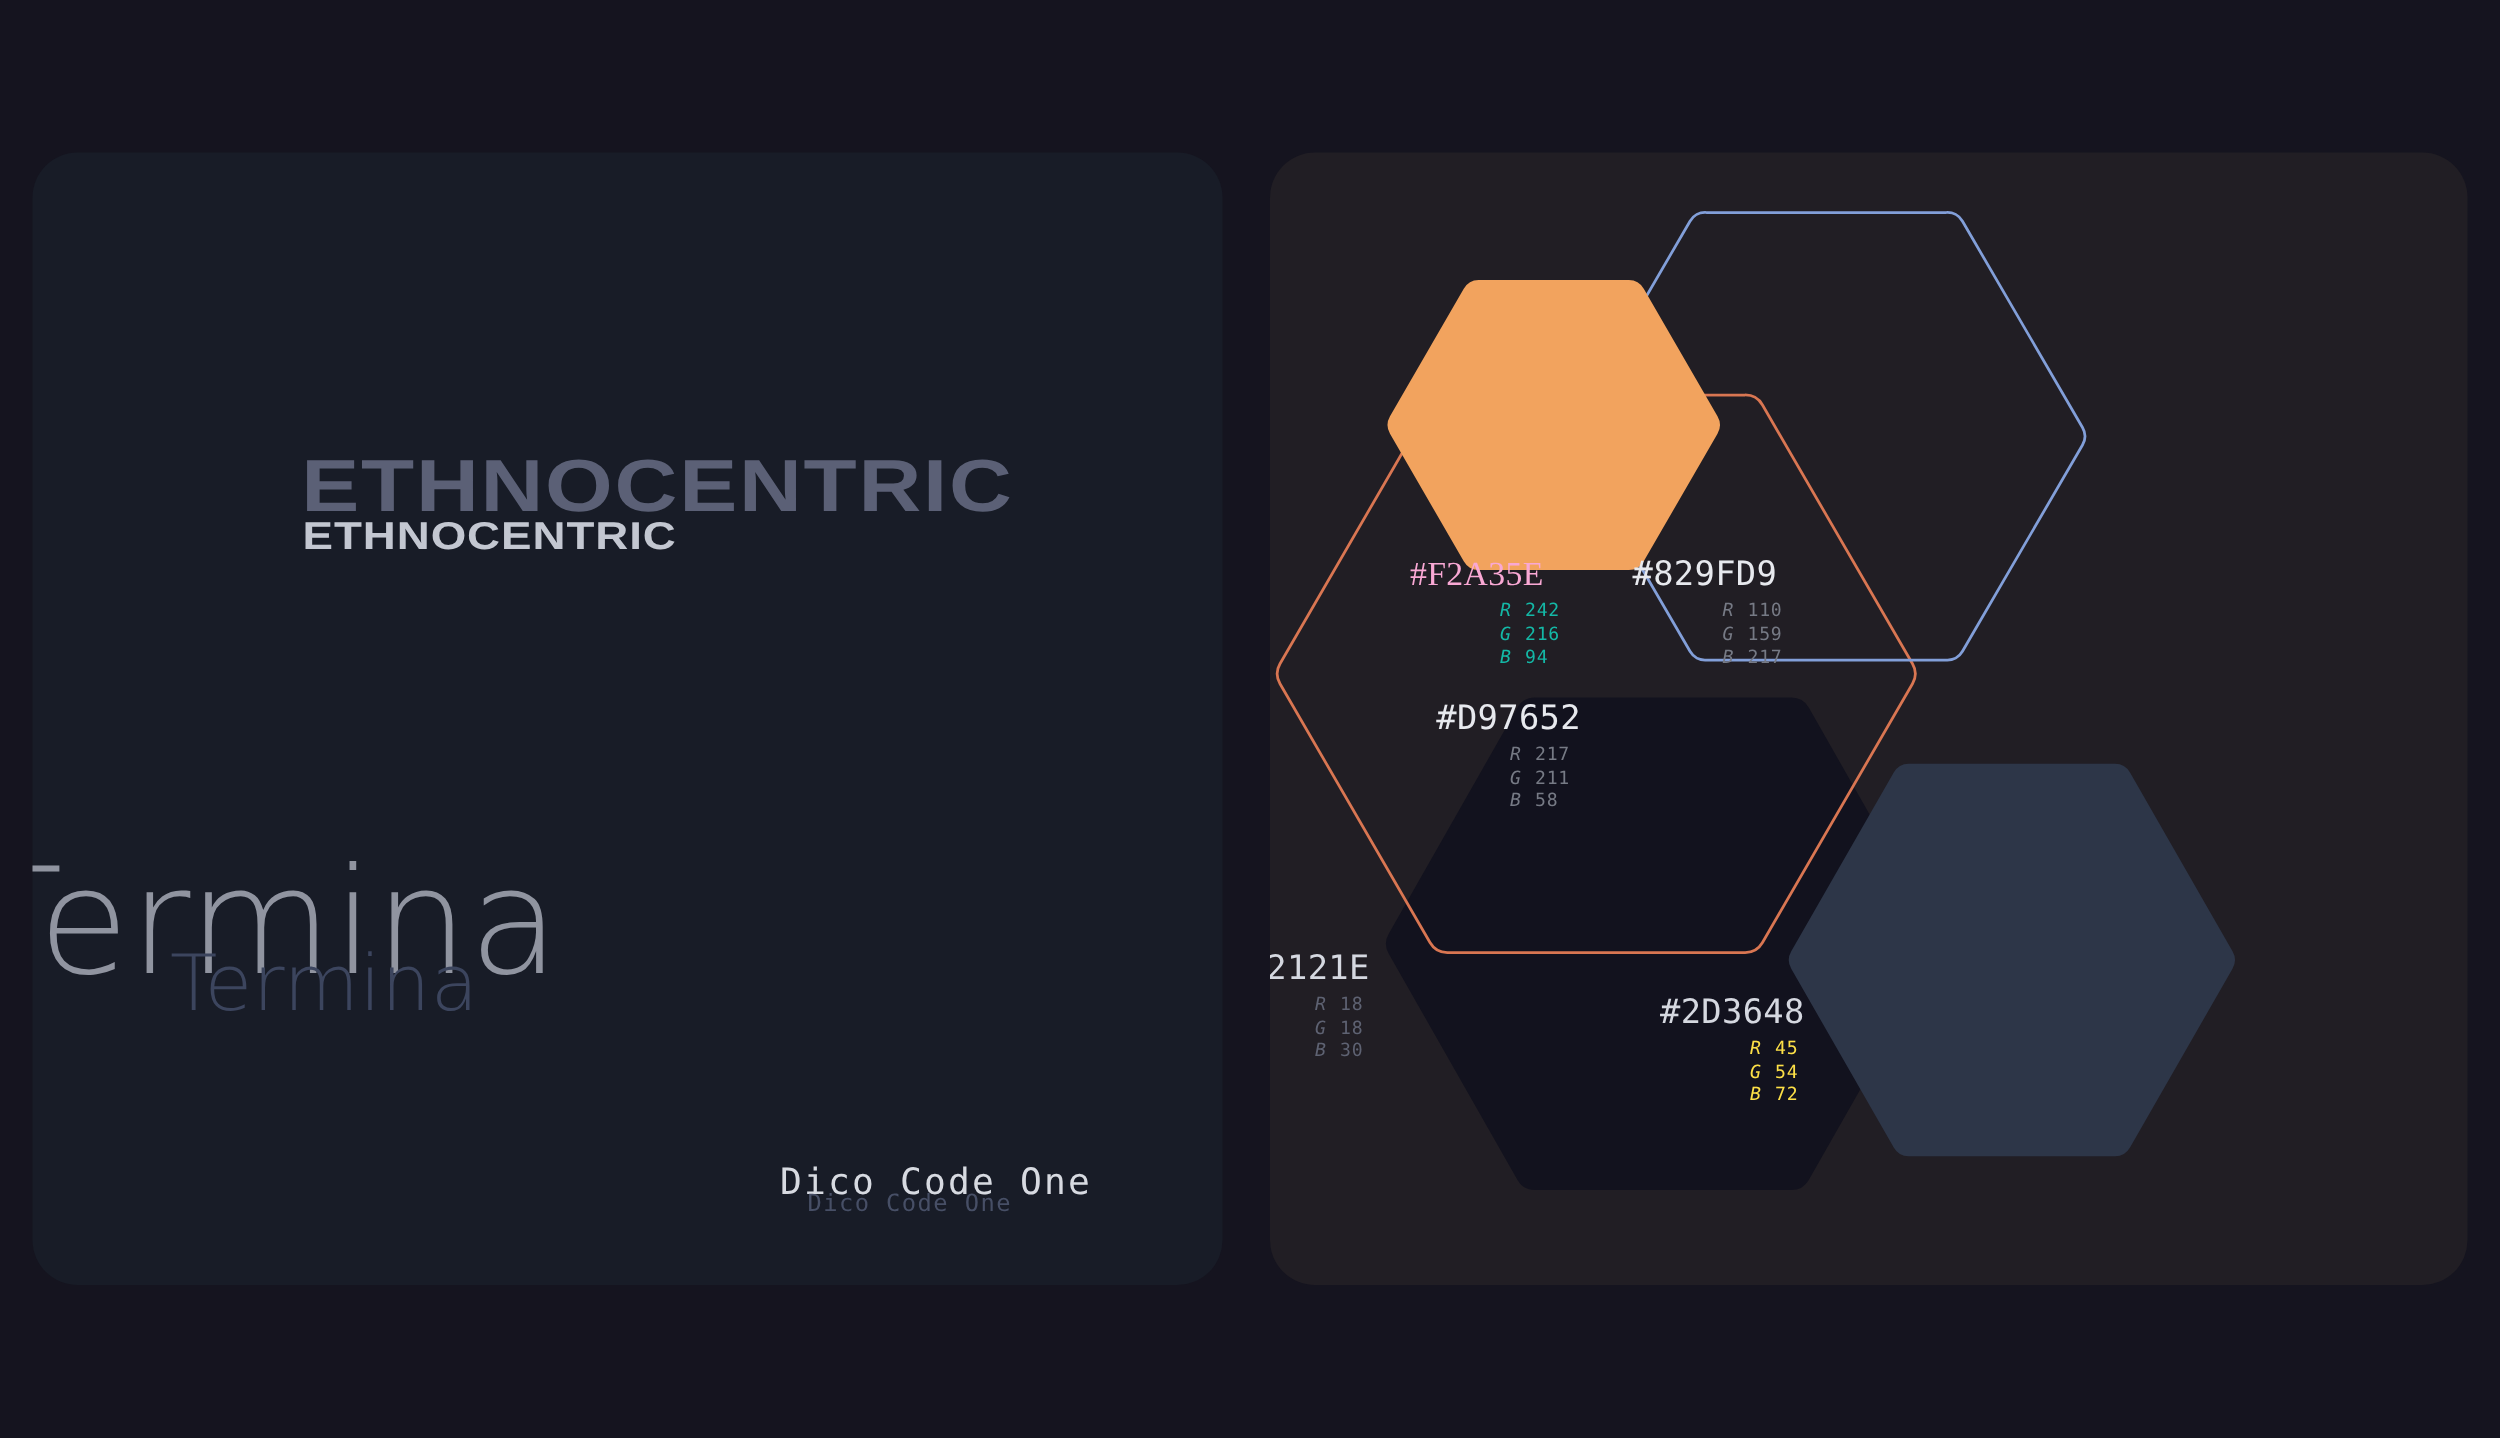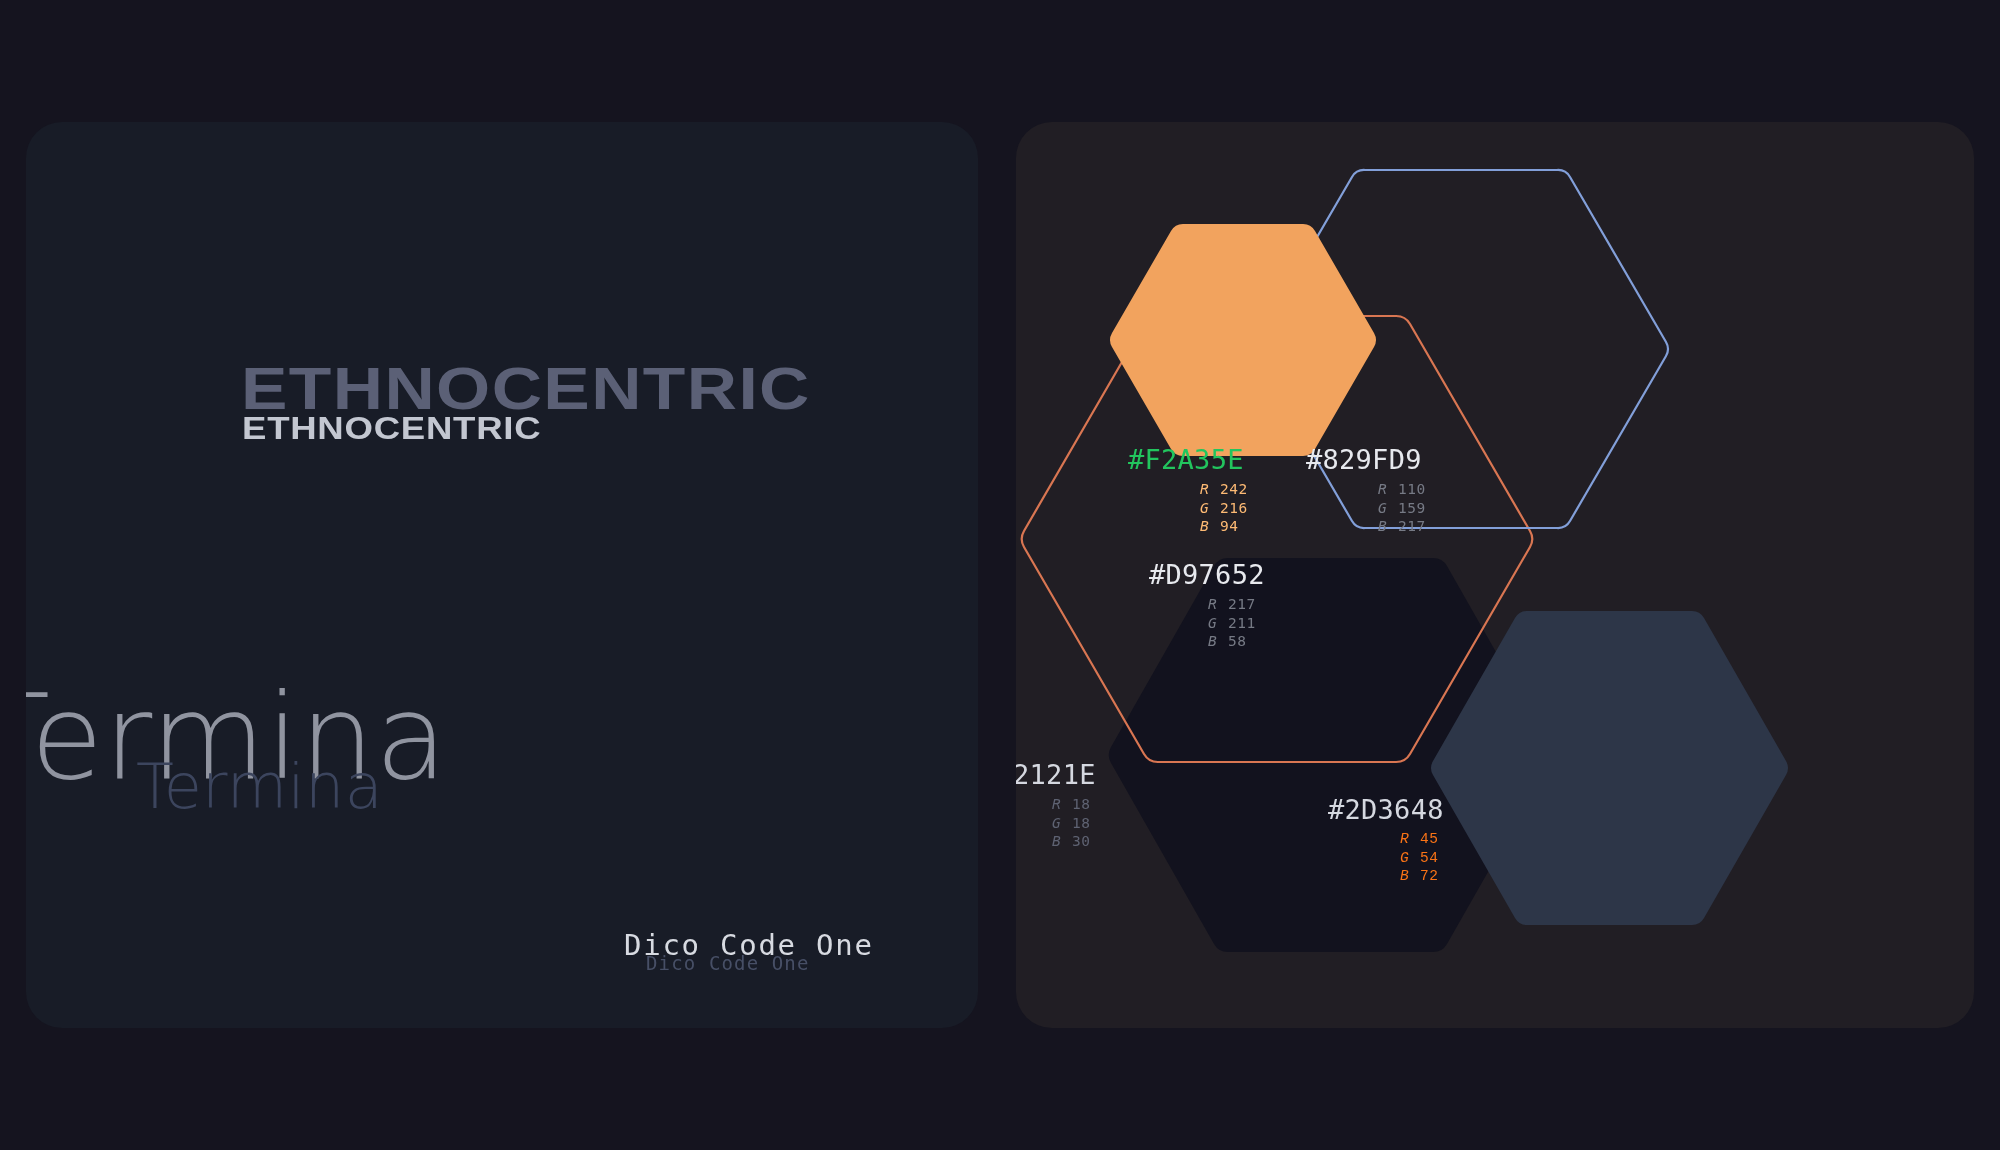--- a/index.html
+++ b/index.html
@@ -169,22 +169,22 @@
       <path id="hx-2d3648" d="M 219 639 L 301 496 A 14 14 0 0 1 314 489 L 477 489 A 14 14 0 0 1 490 496 L 572 639 A 14 14 0 0 1 572 653 L 490 796 A 14 14 0 0 1 477 803 L 314 803 A 14 14 0 0 1 301 796 L 219 653 A 14 14 0 0 1 219 639 Z" transform="translate(198, 0)" fill="#2D3648"></path>
 
       <path id="hx-d97652" d="M 13 283 L 133 76 A 16 16 0 0 1 147 68 L 385 68 A 16 16 0 0 1 399 76 L 519 283 A 16 16 0 0 1 519 299 L 399 506 A 16 16 0 0 1 385 514 L 147 514 A 16 16 0 0 1 133 506 L 13 299 A 16 16 0 0 1 13 283 Z" transform="translate(-5, 126)" fill="none" stroke="#D97652" stroke-width="2.2"></path>
 
       <path id="hx-829fd9" d="M 240 141 L 336 -24 A 14 14 0 0 1 349 -31 L 541 -31 A 14 14 0 0 1 554 -24 L 650 141 A 14 14 0 0 1 650 155 L 554 320 A 14 14 0 0 1 541 327 L 349 327 A 14 14 0 0 1 336 320 L 240 155 A 14 14 0 0 1 240 141 Z" transform="translate(0, 79)" fill="none" stroke="#829FD9" stroke-width="2.2"></path>
 
       <path id="hx-f2a35e" d="M 96 203 L 155 101 A 14 14 0 0 1 168 94 L 286 94 A 14 14 0 0 1 299 101 L 358 203 A 14 14 0 0 1 358 217 L 299 319 A 14 14 0 0 1 286 326 L 168 326 A 14 14 0 0 1 155 319 L 96 217 A 14 14 0 0 1 96 203 Z" transform="translate(0, 8)" fill="#F2A35E"></path>
     </svg>
 
     <div class="swatch-label" style="left:112px; top:322px;">
-      <span class="swatch-hex" style="color:#22c55e;">#F2A35E</span>
-      <div class="swatch-rgb" style="color:#fdba74;">
+      <span class="swatch-hex" style="color:#f9a8d4;font-family:Liberation Serif, serif;">#F2A35E</span>
+      <div class="swatch-rgb" style="color:#14b8a6;">
         <span><i class="rgb-key">R</i><b style="font-weight:400">242</b></span>
         <span><i class="rgb-key">G</i><b style="font-weight:400">216</b></span>
         <span><i class="rgb-key">B</i><b style="font-weight:400">94</b></span>
       </div>
     </div>
 
     <div class="swatch-label" style="left:290px; top:322px;">
       <span class="swatch-hex" style="color:#E7E9EE;">#829FD9</span>
       <div class="swatch-rgb" style="color:#767A85;">
         <span><i class="rgb-key">R</i><b style="font-weight:400">110</b></span>
@@ -206,21 +206,21 @@
       <span class="swatch-hex" style="color:#D5D8E0;">#12121E</span>
       <div class="swatch-rgb" style="color:#5E6272;">
         <span><i class="rgb-key">R</i><b style="font-weight:400">18</b></span>
         <span><i class="rgb-key">G</i><b style="font-weight:400">18</b></span>
         <span><i class="rgb-key">B</i><b style="font-weight:400">30</b></span>
       </div>
     </div>
 
     <div class="swatch-label" style="left:312px; top:672px;">
       <span class="swatch-hex" style="color:#D5D8E0;">#2D3648</span>
-      <div class="swatch-rgb" style="color:#f97316;font-family:Liberation Mono, monospace;">
+      <div class="swatch-rgb" style="color:#fde047;">
         <span><i class="rgb-key">R</i><b style="font-weight:400">45</b></span>
         <span><i class="rgb-key">G</i><b style="font-weight:400">54</b></span>
         <span><i class="rgb-key">B</i><b style="font-weight:400">72</b></span>
       </div>
     </div>
 
   </section>
 </div>
 
 </body></html>

